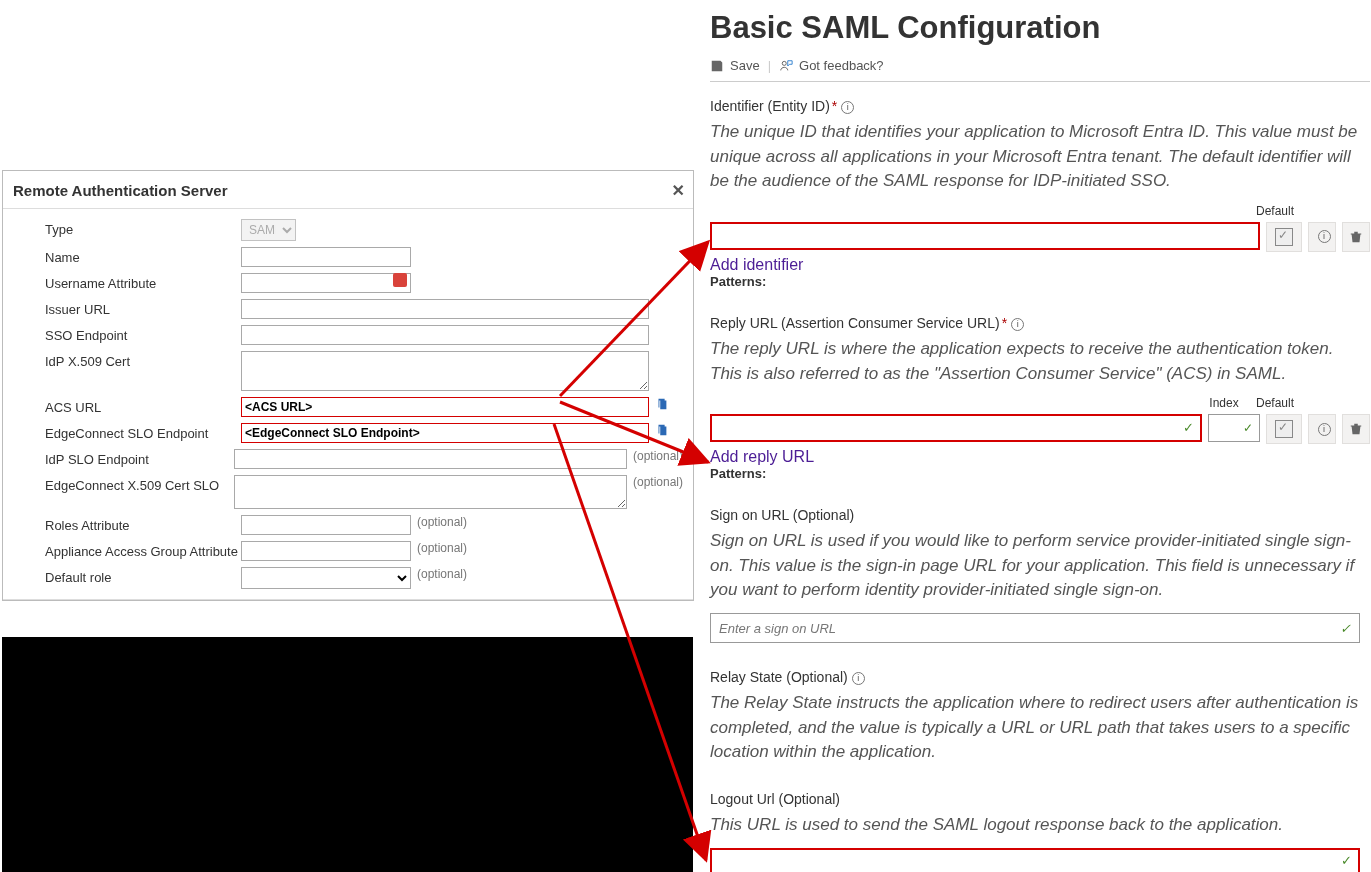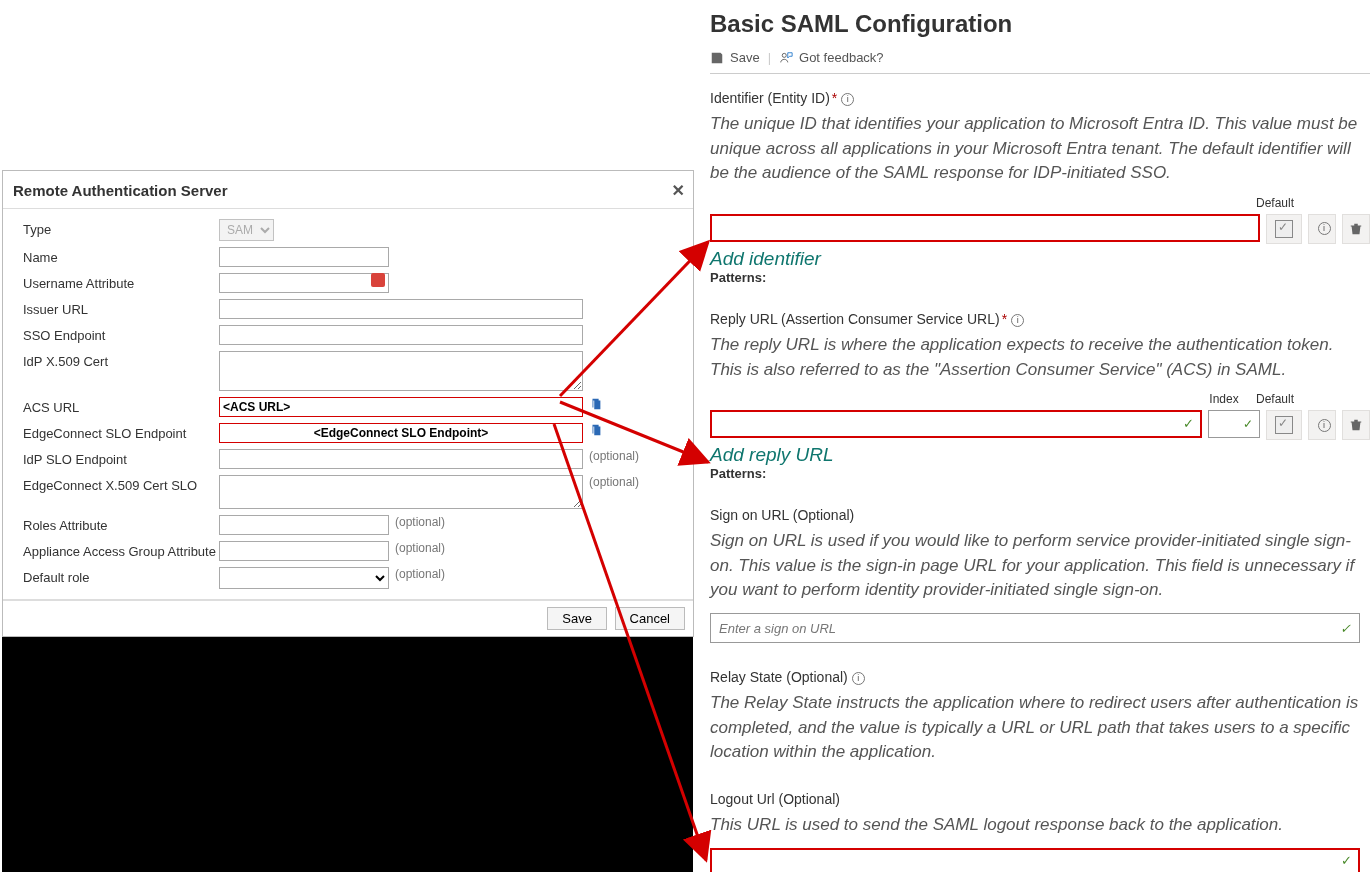--- a/index.html
+++ b/index.html
@@ -3,55 +3,55 @@
 <meta charset="utf-8">
 <style>
   * { box-sizing: border-box; }
   body { margin:0; font-family: "Segoe UI", Arial, sans-serif; font-size:13px; color:#333; background:#fff; width:1371px; height:872px; position:relative; overflow:hidden;}
   
   
   .left-wrap { position:absolute; left:2px; top:170px; width:692px; border:1px solid #bbb; }
   .left-title { display:flex; justify-content:space-between; align-items:center; padding:10px 8px 8px 10px; border-bottom:1px solid #ddd; font-weight:700; font-size:15px;}
   .left-title .x { font-size:16px; color:#555; cursor:pointer;}
   .form { padding:10px 10px 4px 20px; border-bottom:1px solid #ddd;}
-  .row { display:flex; align-items:flex-start; margin-bottom:6px; }
+  .row { display:flex; align-items:flex-start; margin-bottom:6px;margin-left:22px; }
   .row label { width:196px; padding-top:3px; font-size:13px; color:#333;}
   .row input[type=text], .row select, .row textarea { border:1px solid #a9a9a9; background:#fff; font-size:12px; padding:2px 3px; }
-  .w60 {width:55px;} .w170{width:170px;} .w340{width:364px;}
+  .w60 {width:55px;} .w170{width:170px;} .w340{width:408px;}
   textarea.w340{height:40px;resize:both;}
   select.disabled{ background:#eee; color:#888;}
   .redbox { border:1px solid #d40000 !important; }
   .opt { color:#777; margin-left:6px; font-size:12px;}
   .small-red-btn { display:inline-block; width:14px; height:14px; background:#d9433b; border-radius:2px; vertical-align:middle; margin-left:-18px;}
   .copy-icn { display:inline-block; width:14px; height:14px; margin-left:6px; vertical-align:middle;}
   .copy-icn svg{width:14px;height:14px;fill:#2b69b5;}
   .btnbar { padding:6px 8px; text-align:right; border-top:1px solid #ddd;}
   .btnbar button { background:#f5f5f5; border:1px solid #bbb; padding:3px 14px; margin-left:4px; font-size:13px;}
   .blackbar { position:absolute; left:2px; top:637px; width:691px; height:235px; background:#000; }
 
   
   .right { position:absolute; left:710px; top:0; width:660px; padding-top:6px;}
-  .right h1 { font-size:24px; font-weight:600; margin:4px 0 12px 0;}
+  .right h1 { font-size:31px; font-weight:600; margin:4px 0 12px 0;}
   .toolbar { border-bottom:1px solid #ccc; padding-bottom:8px; margin-bottom:16px; display:flex; align-items:center; gap:8px;}
   .toolbar .sep{ color:#ccc;}
   .toolbar a{ color:#555; text-decoration:none; display:inline-flex; align-items:center; gap:6px;}
   .toolbar svg{width:14px;height:14px;}
   
   .section-label { font-size:14px; margin-bottom:6px;}
   .section-label .req{color:#a00; margin-left:2px;}
   .info-i { display:inline-block; width:13px; height:13px; border:1px solid #777; border-radius:50%; font-size:9px; line-height:11px; text-align:center; color:#555; margin-left:4px; vertical-align:middle;}
   .desc{ font-style:italic; color:#555; font-size:17px; margin-bottom:10px; line-height:1.45;}
   
   .col-head { font-size:12px; color:#333;}
   .grey-cell{ background:#f3f2f1; border:1px solid #e1dfdd; height:30px; display:flex; align-items:center; justify-content:center;}
   .check-disabled{ width:18px;height:18px;border:1px solid #888; background:#eee; position:relative;}
   .check-disabled:after{content:"✓"; position:absolute; top:-1px; left:2px; font-size:12px; color:#888;}
   .trash svg{width:14px;height:14px;fill:#666;}
   
-  .link{ color:#0f766e; font-size:19px; cursor:pointer;font-style:italic;}
+  .link{ color:#4c1d95; font-size:16px; cursor:pointer;}
   .bold13{ font-weight:700; font-size:13px;}
   
   .row-identifier{ display:flex; gap:6px; align-items:stretch; margin-bottom:4px;}
   .big-red-input{ border:2px solid #d40000; height:28px; flex:1;}
   
   .row-reply{ display:flex; gap:6px; align-items:stretch; margin-bottom:4px;}
   .reply-input{ border:2px solid #d40000; height:28px; flex:1; position:relative;}
   .reply-input:after{content:"✓"; position:absolute; right:6px; top:4px; color:#4a8a2b;}
   .idx-box{ width:52px; height:28px; border:1px solid #999; display:flex; align-items:center; justify-content:flex-end; padding-right:6px;}
   .idx-box:after{content:"✓"; color:#4a8a2b; font-size:12px;}
@@ -102,21 +102,21 @@
     </div>
     <div class="row">
       <label>ACS URL</label>
       <input type="text" class="w340 redbox" style="font-weight: 700;" value="&lt;ACS URL&gt;">
       <span class="copy-icn"><svg viewBox="0 0 16 16">
             <path d="M4 2h7v2H5v8H4zM6 4h7v10H6z"></path>
           </svg></span>
     </div>
     <div class="row">
       <label>EdgeConnect SLO Endpoint</label>
-      <input type="text" class="w340 redbox" style="font-weight: 700; text-align: center;" value="&lt;EdgeConnect SLO Endpoint&gt;">
+      <input type="text" class="w340 redbox" style="font-weight: 700;" value="&lt;EdgeConnect SLO Endpoint&gt;">
       <span class="copy-icn"><svg viewBox="0 0 16 16">
             <path d="M4 2h7v2H5v8H4zM6 4h7v10H6z"></path>
           </svg></span>
     </div>
     <div class="row">
       <label>IdP SLO Endpoint</label>
       <input type="text" class="w340" style="">
       <span class="opt">(optional)</span>
     </div>
     <div class="row">
@@ -132,24 +132,20 @@
     <div class="row">
       <label>Appliance Access Group Attribute</label>
       <input type="text" class="w170" style="">
       <span class="opt">(optional)</span>
     </div>
     <div class="row">
       <label>Default role</label>
       <select class="w170"><option></option></select>
       <span class="opt">(optional)</span>
     </div>
-  </div>
-  <div class="btnbar">
-    <button>Save</button>
-    <button>Cancel</button>
   </div>
 </div>
 <div class="blackbar"></div>
 
 <div class="right">
   <h1>Basic SAML Configuration</h1>
   <div class="toolbar">
     <a>
       <svg viewBox="0 0 16 16">
           <path fill="#666" d="M2 2h10l2 2v10H2zM4 3h6v3H4zM4 9h8v4H4z"></path>

